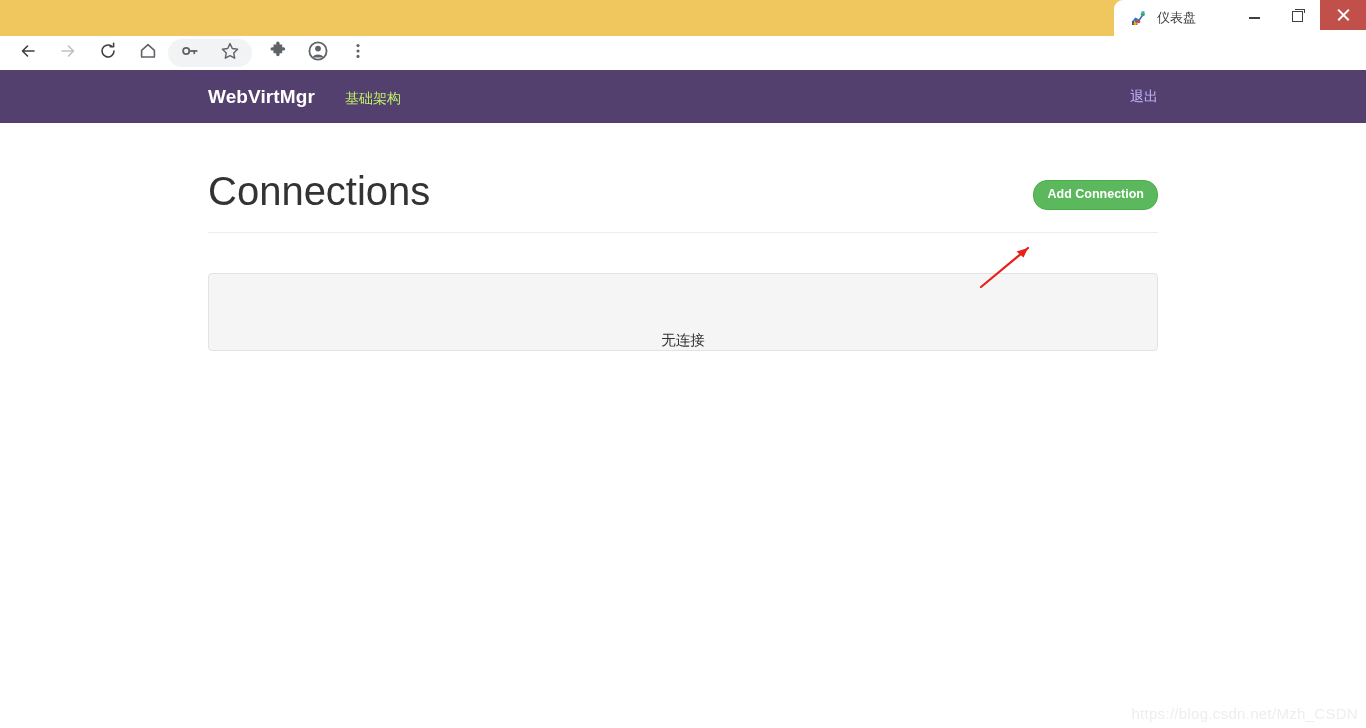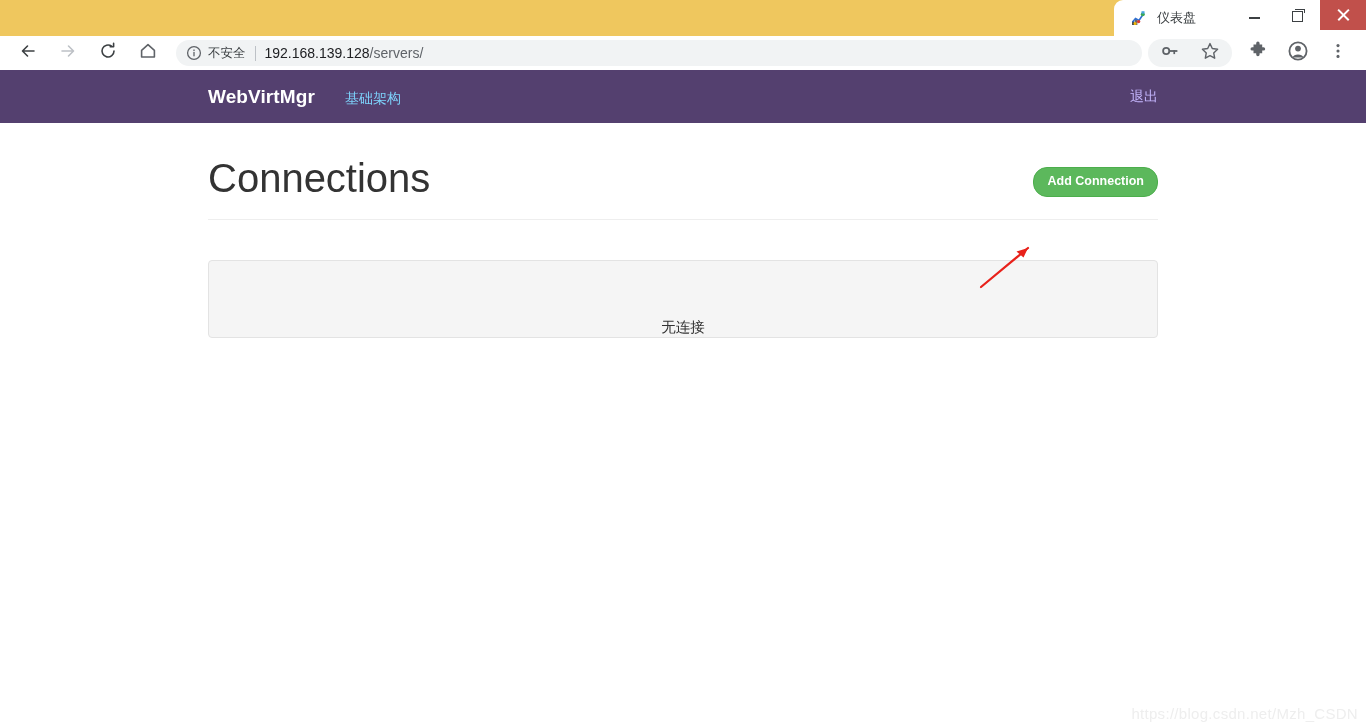--- a/index.html
+++ b/index.html
@@ -260,21 +260,21 @@
     cursor: pointer;
   }
 
   #navbar-nav {
     display: flex;
     align-items: baseline;
     margin-left: 30px;
   }
 
   .navbar-link {
-    color: #7dd3fc;
+    color: #bef264;
     font-size: 14px;
     cursor: pointer;
     white-space: nowrap;
   }
 
   #navbar-logout {
     color: #c4b5fd;
     font-size: 14px;
     cursor: pointer;
   }
@@ -290,20 +290,21 @@
     position: relative;
     border-bottom: 1px solid #eeeeee;
     padding-bottom: 19px;
   }
 
   #page-title {
     font-size: 40px;
     font-weight: normal;
     color: #333333;
     line-height: 1.1;
+    margin-top: 13px;
   }
 
   #add-connection-button {
     position: absolute;
     right: 0;
     top: 11px;
     background: #5cb85c;
     border: 1px solid #4cae4c;
     border-radius: 14px;
     color: #ffffff;
@@ -418,32 +419,20 @@
     </div>
 
     <div class="nav-icon-btn">
       <span>
         <svg width="20" height="20" viewBox="0 0 20 20">
           <path d="M3.6 9.4 L10 3.6 L16.4 9.4 V16 H3.6 Z" fill="none" stroke="#5f6368" stroke-width="1.6" stroke-linejoin="round"></path>
         </svg>
       </span>
     </div>
 
-    <div id="omnibox">
-      <span id="security-icon">
-        <svg width="16" height="16" viewBox="0 0 16 16">
-          <circle cx="8" cy="8" r="6.4" fill="none" stroke="#5f6368" stroke-width="1.3"></circle>
-          <rect x="7.35" y="6.9" width="1.3" height="4.4" fill="#5f6368"></rect>
-          <rect x="7.35" y="4.5" width="1.3" height="1.5" fill="#5f6368"></rect>
-        </svg>
-      </span>
-      <span id="security-text">不安全</span>
-      <span id="omnibox-divider"></span>
-      <span id="url-text"><span>192.168.139.128</span><span class="url-path">/servers/</span></span>
-    </div>
 
     <div id="toolbar-right">
       <div id="omnibox-actions">
         <div class="nav-icon-btn">
           <span>
             <svg width="20" height="20" viewBox="0 0 20 20">
               <circle cx="6.2" cy="10" r="3.1" fill="none" stroke="#5f6368" stroke-width="1.8"></circle>
               <rect x="9" y="9.1" width="8.4" height="1.8" fill="#5f6368"></rect>
               <rect x="13.4" y="9.1" width="1.7" height="4" fill="#5f6368"></rect>
             </svg>

